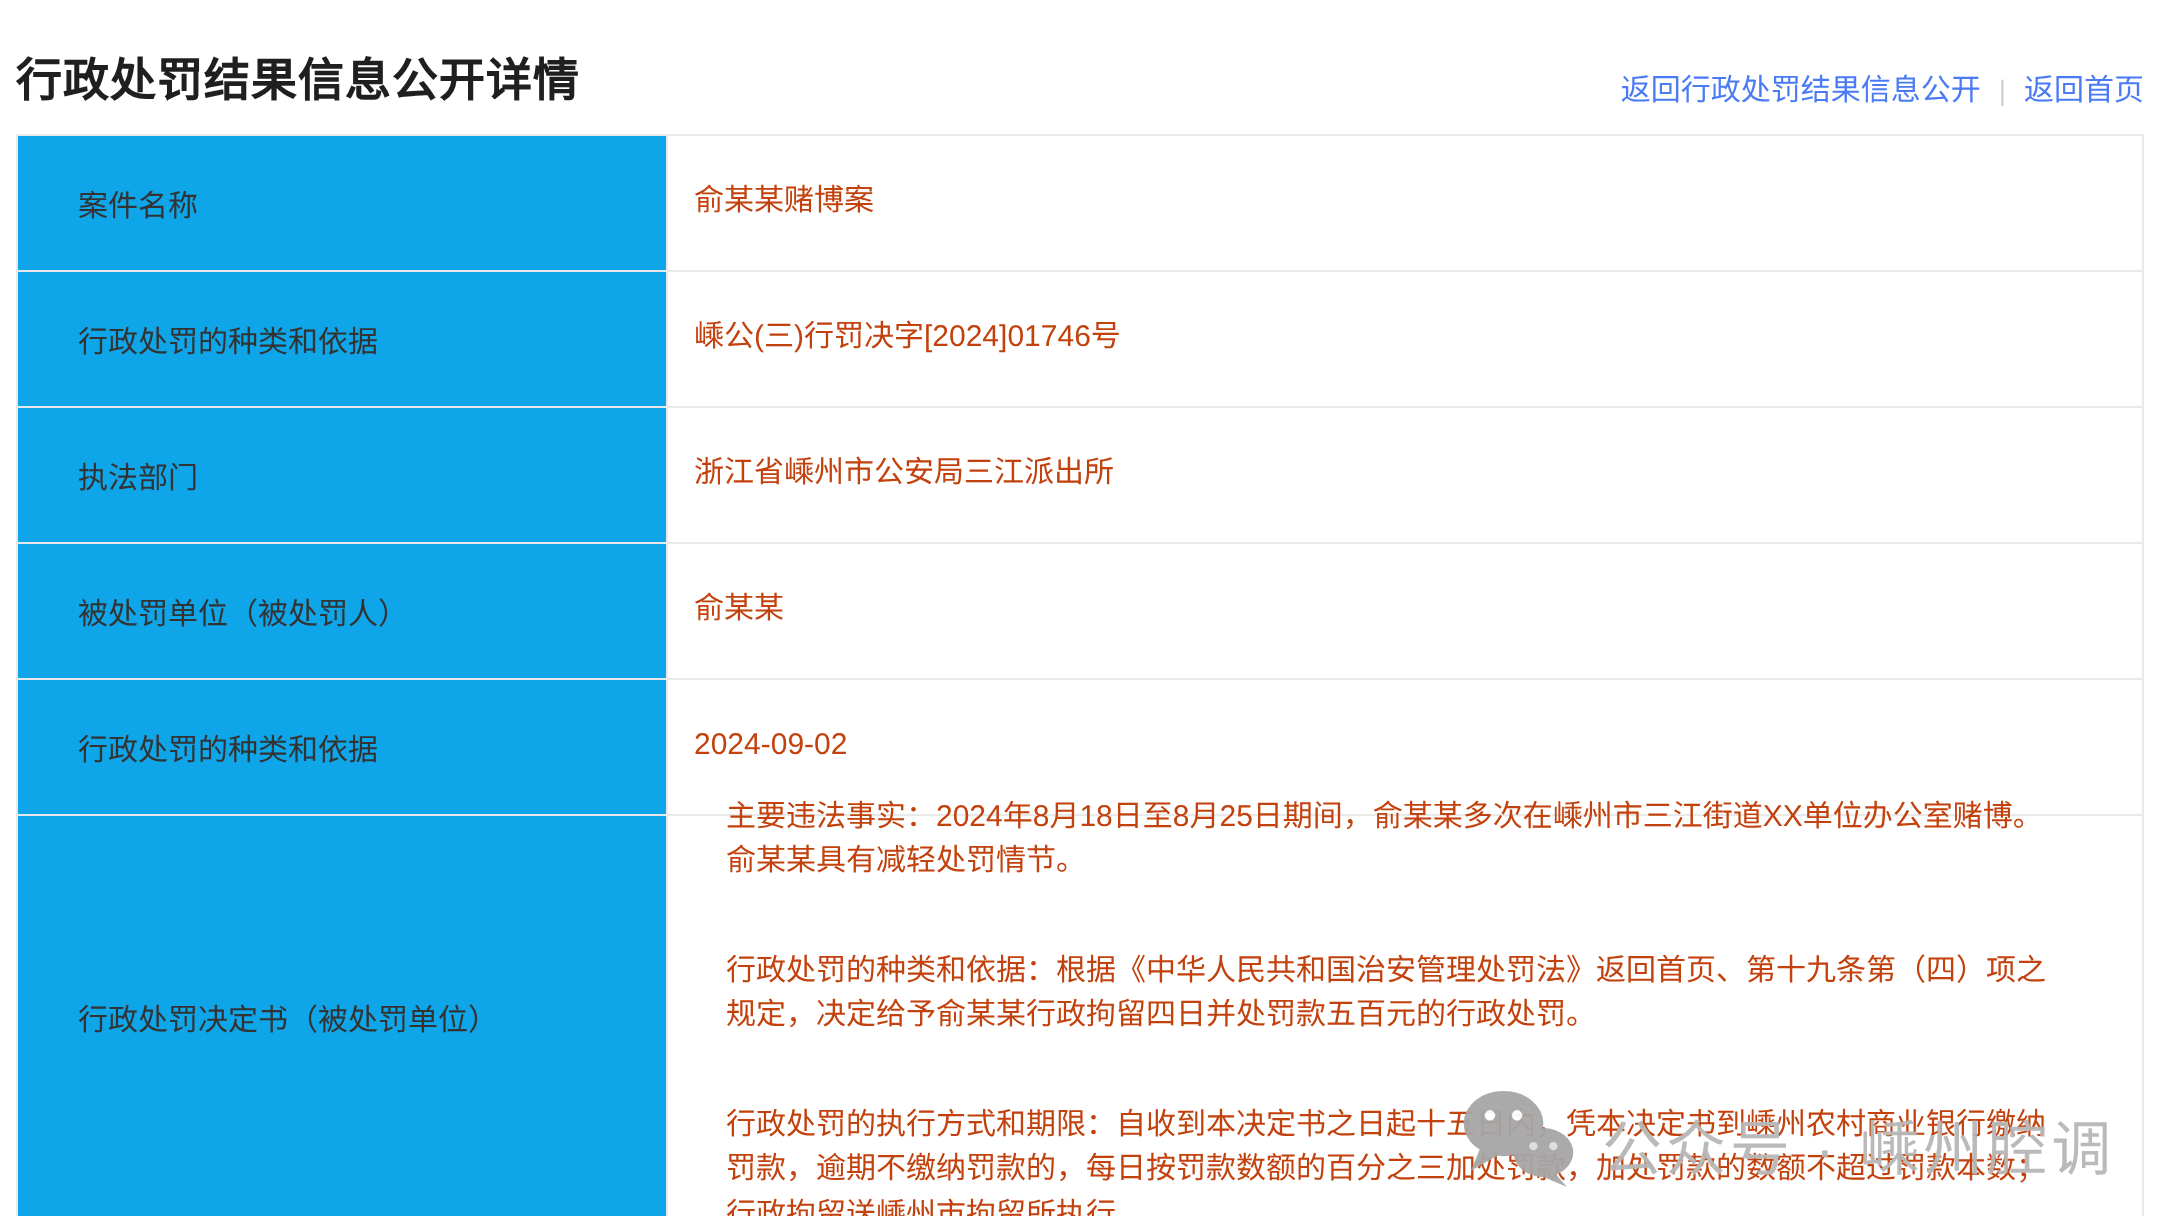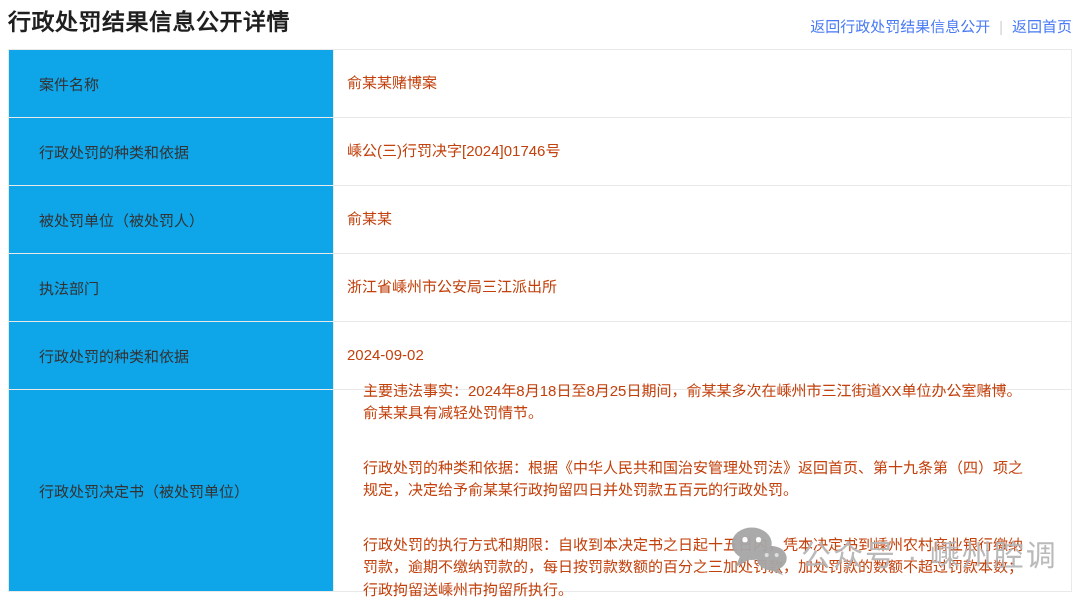--- a/index.html
+++ b/index.html
@@ -13,20 +13,21 @@
   }
   .page { position: relative; width: 1080px; height: 608px; }
 
   
   .header {
     display: flex;
     justify-content: space-between;
     align-items: flex-start;
     padding: 8px 8px 0 8px;
     height: 49px;
+    margin-top: 18px;
   }
   .page-title {
     margin: 0;
     font-size: 23px;
     line-height: 1.25;
     font-weight: bold;
     color: #1f1f1f;
     letter-spacing: 0.5px;
   }
   .header-links {
@@ -118,27 +119,27 @@
       <div class="label-cell">案件名称</div>
       <div class="value-cell">俞某某赌博案</div>
     </div>
 
     <div class="row">
       <div class="label-cell">行政处罚的种类和依据</div>
       <div class="value-cell">嵊公(三)行罚决字[2024]01746号</div>
     </div>
 
     <div class="row">
-      <div class="label-cell">被处罚单位（被处罚人）</div>
-      <div class="value-cell">俞某某</div>
+      <div class="label-cell">执法部门</div>
+      <div class="value-cell">浙江省嵊州市公安局三江派出所</div>
     </div>
 
     <div class="row">
-      <div class="label-cell">执法部门</div>
-      <div class="value-cell">浙江省嵊州市公安局三江派出所</div>
+      <div class="label-cell">被处罚单位（被处罚人）</div>
+      <div class="value-cell">俞某某</div>
     </div>
 
     <div class="row">
       <div class="label-cell">行政处罚的种类和依据</div>
       <div class="value-cell">2024-09-02</div>
     </div>
 
     <div class="row tall">
       <div class="label-cell">行政处罚决定书（被处罚单位）</div>
       <div class="value-cell">

